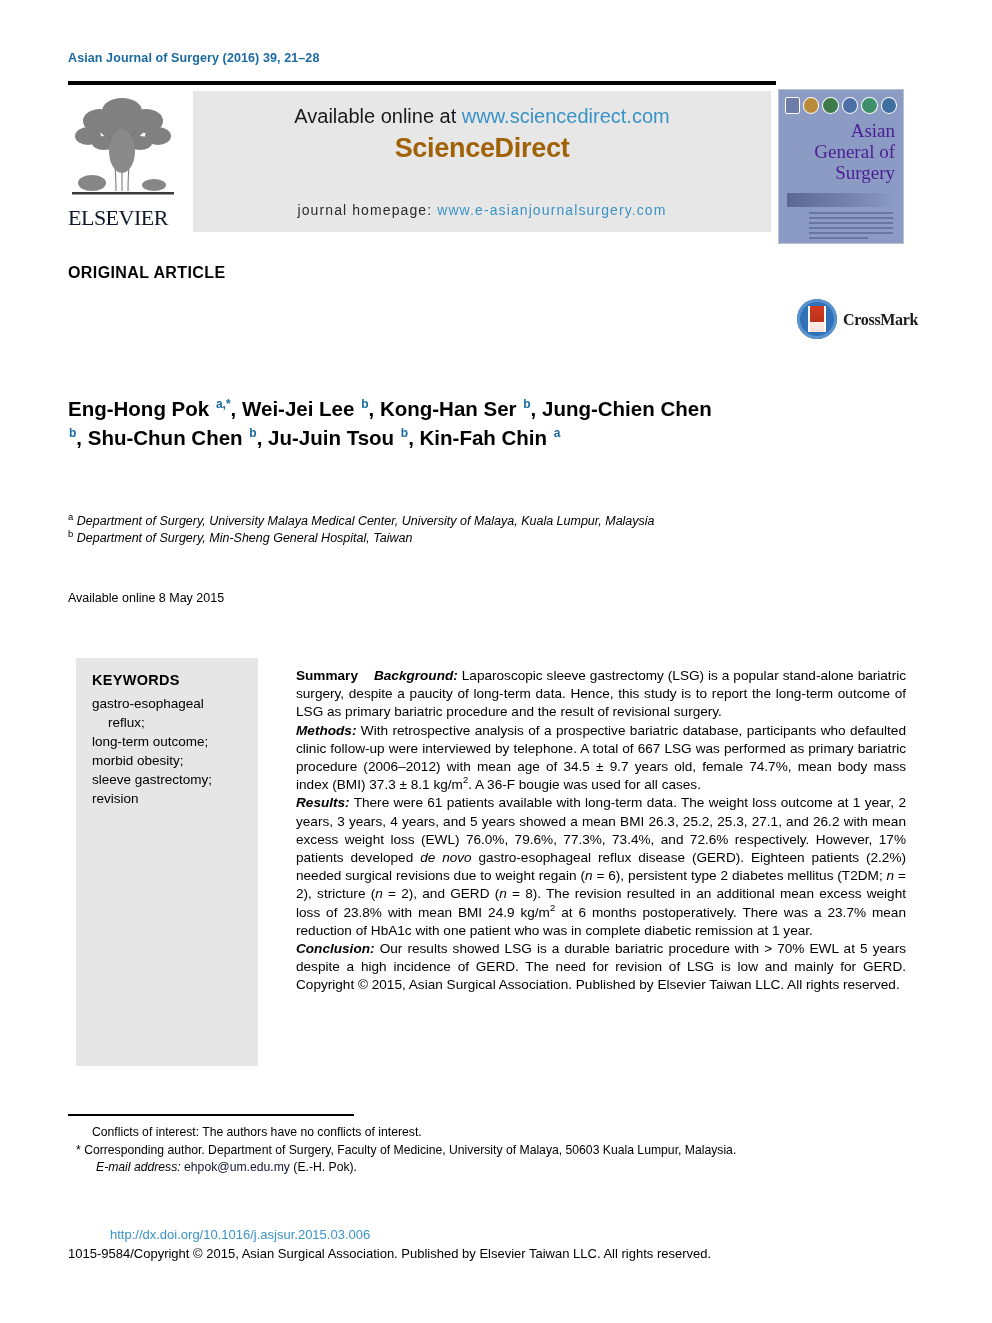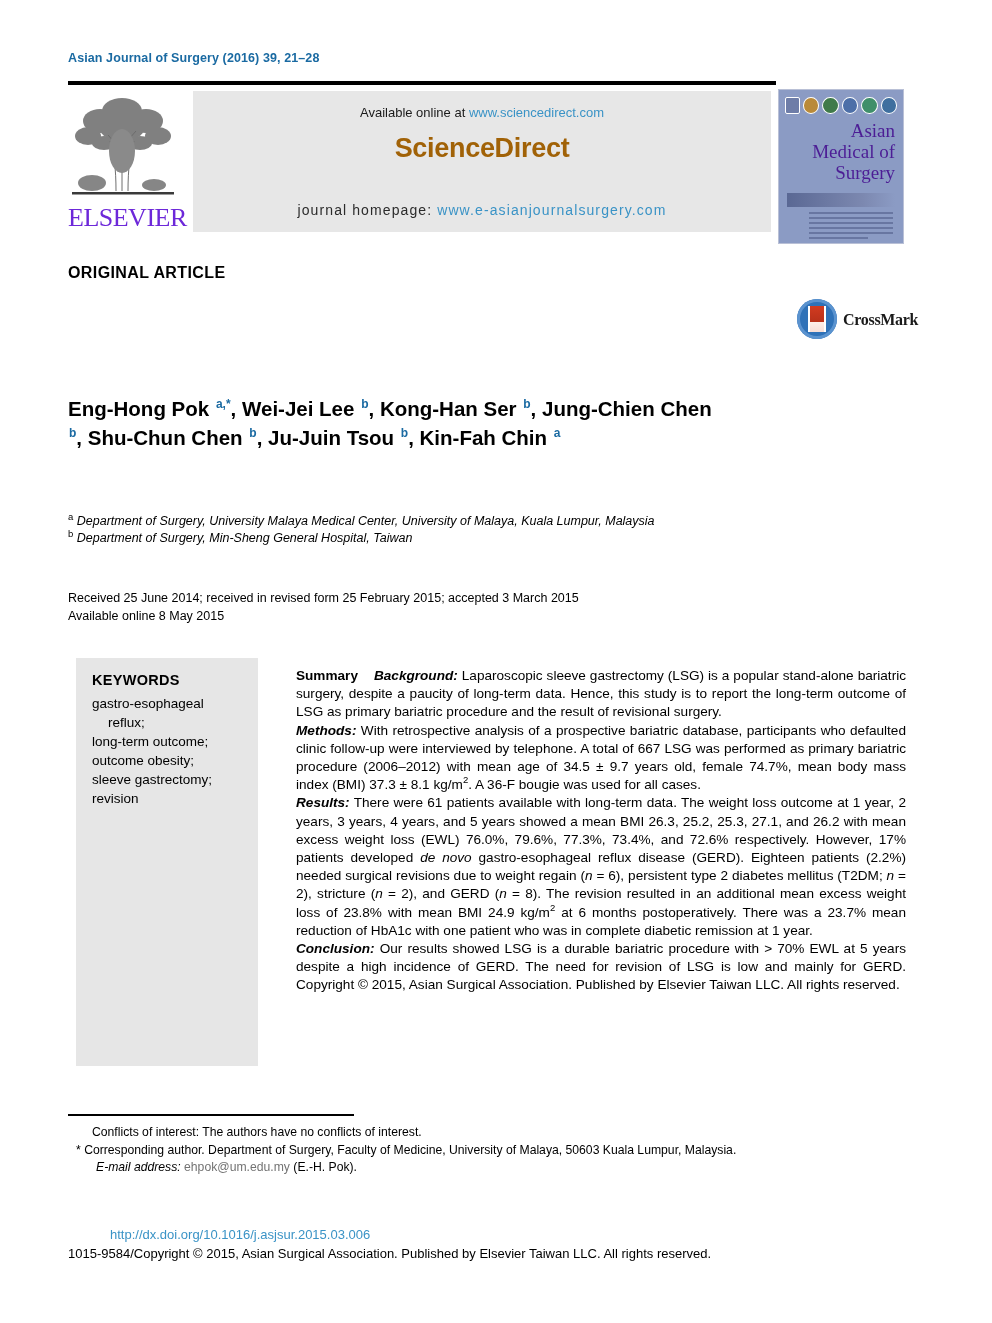--- a/index.html
+++ b/index.html
@@ -63,41 +63,41 @@
     position: absolute;
     left: 2px; top: 0px;
     width: 106px; height: 112px;
   }
   .elsevier-wordmark {
     position: absolute;
     left: 0px;
     top: 112px;
     width: 110px;
     font-family: "Liberation Serif", serif;
-    font-size: 26px;
+    font-size: 22px;
     letter-spacing: -0.5px;
-    color: #6d28d9;
-    text-align: center;
+    color: #0f172a;
+    text-align: left;
     line-height: 30px;
   }
 
   .sd-box {
     position: absolute;
     left: 125px;
     top: 2px;
     width: 578px;
     height: 141px;
     background: #e7e7e7;
   }
   .sd-available {
     position: absolute;
     left: 0; right: 0;
     top: 14px;
     text-align: center;
-    font-size: 13px;
+    font-size: 20px;
     color: #1a1a1a;
   }
   .sd-available .url {
     color: #3a93c6;
   }
   .sd-brand {
     position: absolute;
     left: 0; right: 0;
     top: 42px;
     text-align: center;
@@ -354,21 +354,21 @@
     position: absolute;
     left: 76px;
     top: 1121px;
     width: 830px;
     font-size: 12.2px;
     line-height: 17.5px;
   }
   .footnotes .indent1 { padding-left: 16px; }
   .footnotes .indent2 { padding-left: 20px; }
   .footnotes .ital { font-style: italic; }
-  .footnotes .mail { color: #737373; }
+  .footnotes .mail { color: #0f172a; }
 
   
   .doi {
     position: absolute;
     left: 68px;
     top: 1224px;
     font-size: 13px;
     color: #3a93c6;
     padding-left: 42px;
   }
@@ -434,21 +434,21 @@
       <div class="cover-badges">
         <span class="seal sq"></span>
         <span class="seal" style="background:#b98a3a"></span>
         <span class="seal" style="background:#3f7a4a"></span>
         <span class="seal" style="background:#4d6fa8"></span>
         <span class="seal" style="background:#3f8f6a"></span>
         <span class="seal" style="background:#3f6f9f"></span>
       </div>
       <div class="cover-title">
         <div>Asian</div>
-        <div>Medical of</div>
+        <div>General of</div>
         <div>Surgery</div>
       </div>
       <div class="cover-strip"></div>
       <div class="cover-lines">
         <i></i>
           <i></i>
           <i></i>
           <i></i>
           <i></i>
           <i style="width:70%"></i>
@@ -470,31 +470,30 @@
   </div>
 
   <div class="authors"><span>Eng-Hong Pok </span><sup>a,*</sup><span>, </span><span>Wei-Jei Lee </span><sup>b</sup><span>, </span><span>Kong-Han Ser </span><sup>b</sup><span>, </span><span>Jung-Chien Chen </span><sup>b</sup><span>, </span><span>Shu-Chun Chen </span><sup>b</sup><span>, </span><span>Ju-Juin Tsou </span><sup>b</sup><span>, </span><span>Kin-Fah Chin </span><sup>a</sup></div>
 
   <div class="affiliations">
       <div><sup>a</sup><span> Department of Surgery, University Malaya Medical Center, University of Malaya, Kuala Lumpur, Malaysia</span></div>
       <div><sup>b</sup><span> Department of Surgery, Min-Sheng General Hospital, Taiwan</span></div>
     </div>
 
   <div class="dates">
-    <div>Received 25 June 2014; received in revised form 25 February 2015; accepted 3 March 2015</div>
     <div>Available online 8 May 2015</div>
   </div>
 
   <div class="kw-panel">
     <div class="kw-title">KEYWORDS</div>
     <div class="kw-list">
         <div>gastro-esophageal</div>
         <div class="indent">reflux;</div>
         <div>long-term outcome;</div>
-        <div>outcome obesity;</div>
+        <div>morbid obesity;</div>
         <div>sleeve gastrectomy;</div>
         <div>revision</div>
       </div>
   </div>
 
   <div class="abstract">
     <p>
       <span class="lbl-bold">Summary</span><span class="gap-sm"></span><span class="lbl-ital">Background:</span><span> Laparoscopic sleeve gastrectomy (LSG) is a popular stand-alone bariatric surgery, despite a paucity of long-term data. Hence, this study is to report the long-term outcome of LSG as primary bariatric procedure and the result of revisional surgery.</span>
     </p>
     <p>

